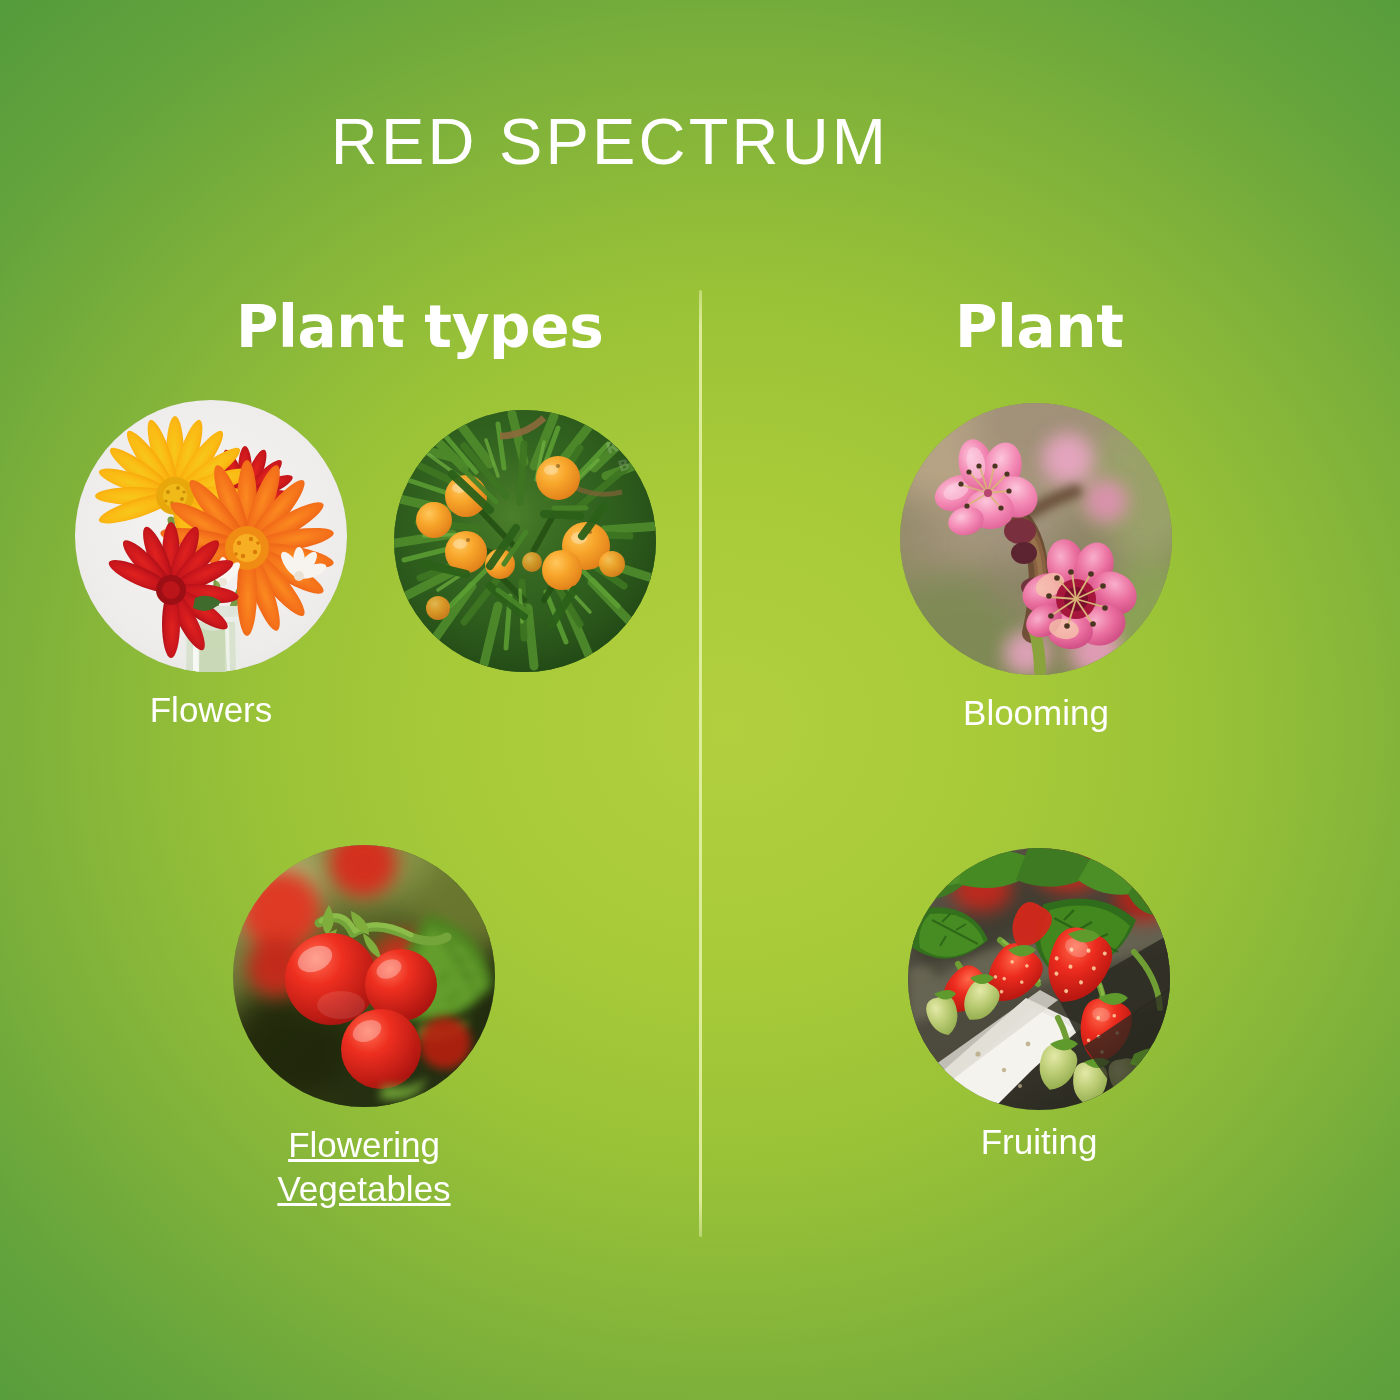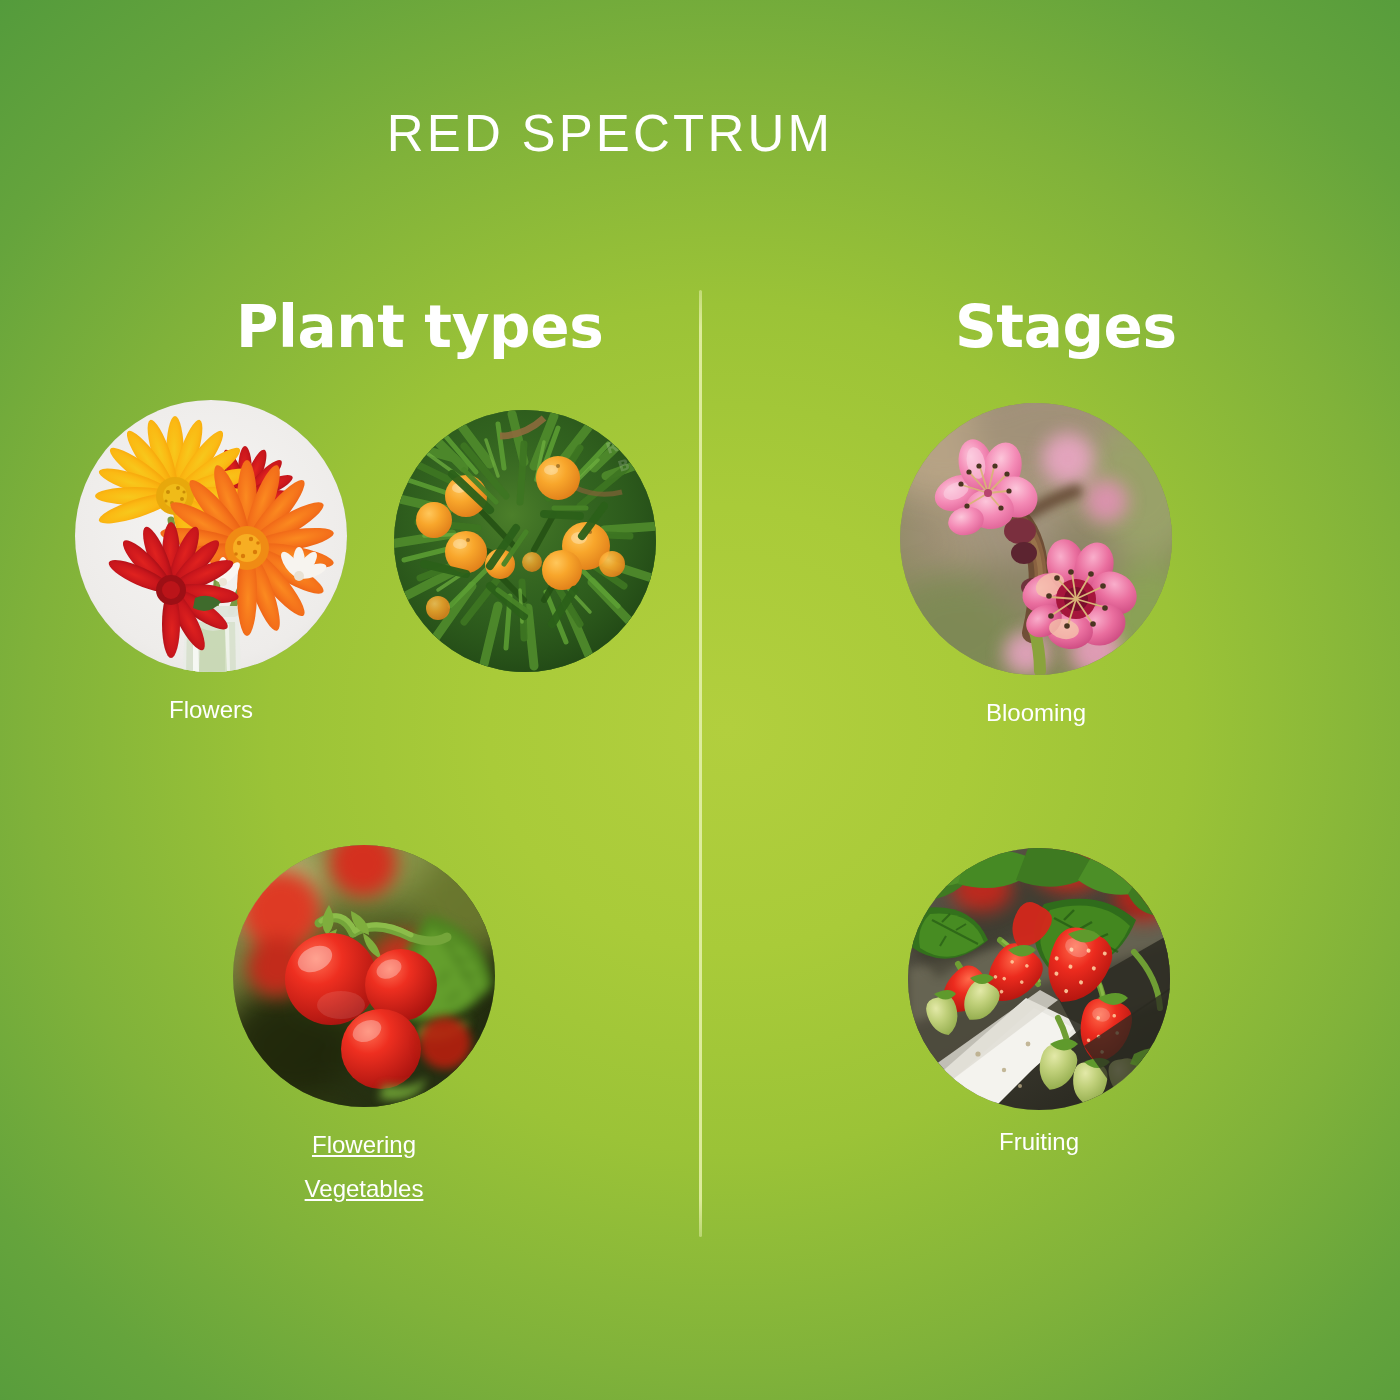--- a/index.html
+++ b/index.html
@@ -26,21 +26,21 @@
 
   
   #title{
     position:absolute;
     left:0; top:104px;
     width:1220px;
     text-align:center;
     color:#ffffff;
     font-family:"Liberation Sans", sans-serif;
     font-weight:300;
-    font-size:51px;
+    font-size:65px;
     letter-spacing:3.2px;
     white-space:nowrap;
   }
 
   
   #divider{
     position:absolute;
     left:699px; top:290px;
     width:3px; height:947px;
     background:linear-gradient(to bottom,
@@ -73,21 +73,21 @@
     overflow:hidden;
     background:#7fa83a;
   }
   .caption{
     position:absolute;
     left:50%;
     transform:translateX(-50%);
     color:#ffffff;
     font-family:"Liberation Sans", sans-serif;
     font-weight:300;
-    font-size:24px;
+    font-size:35px;
     line-height:44px;
     text-align:center;
     white-space:pre-line;
   }
 
   
   #card-flowers  { left:75px;  top:400px; }
   #card-flowers  .circle{ width:272px; height:272px; }
   #card-flowers  .caption{ top:288px; width:330px; }
 
@@ -117,21 +117,21 @@
 </head>
 <body>
 
 <div id="poster">
 
   <div id="title">RED SPECTRUM</div>
 
   <div id="divider"></div>
 
   <div id="head-left" class="col-head">Plant types</div>
-  <div id="head-right" class="col-head">Stages</div>
+  <div id="head-right" class="col-head">Plant</div>
 
   <div class="card" id="card-flowers">
     <div class="circle">
       <svg class="photo" viewBox="0 0 272 272">
         <defs>
           <radialGradient id="fbg" cx="50%" cy="45%" r="72%">
             <stop offset="0%" stop-color="#f6f5f3"></stop>
             <stop offset="70%" stop-color="#eeecea"></stop>
             <stop offset="100%" stop-color="#e2e0dd"></stop>
           </radialGradient>

